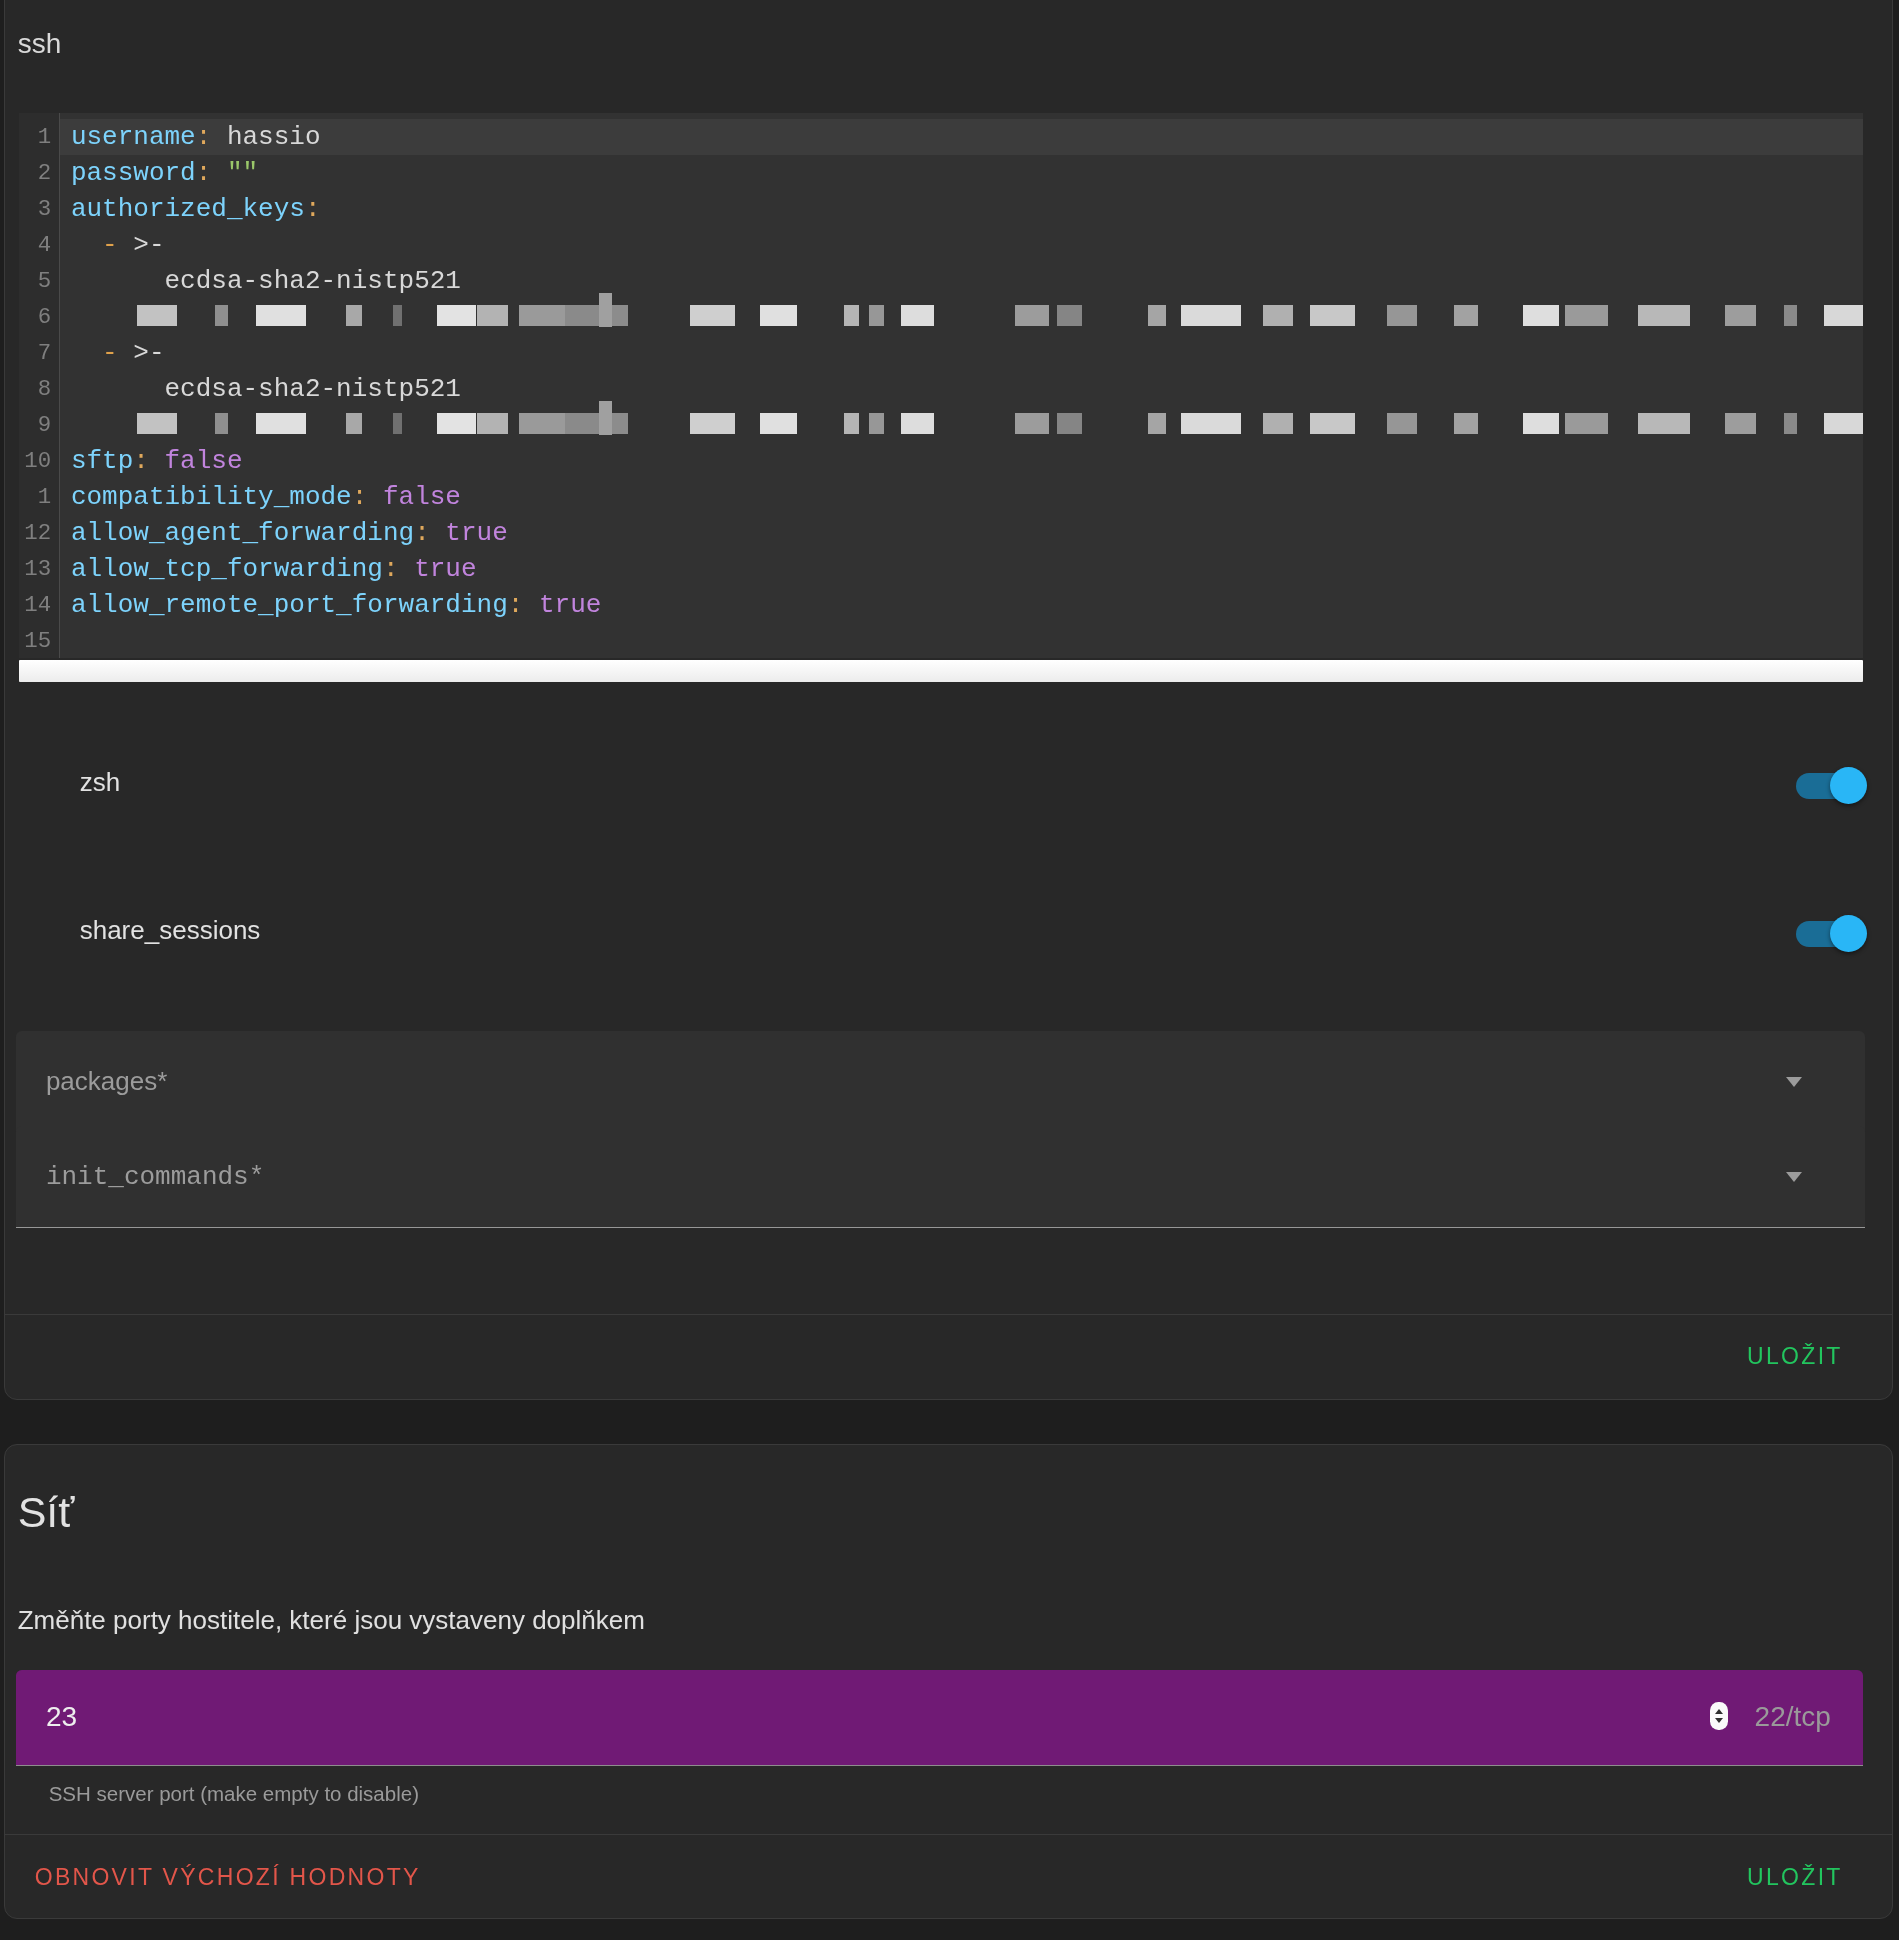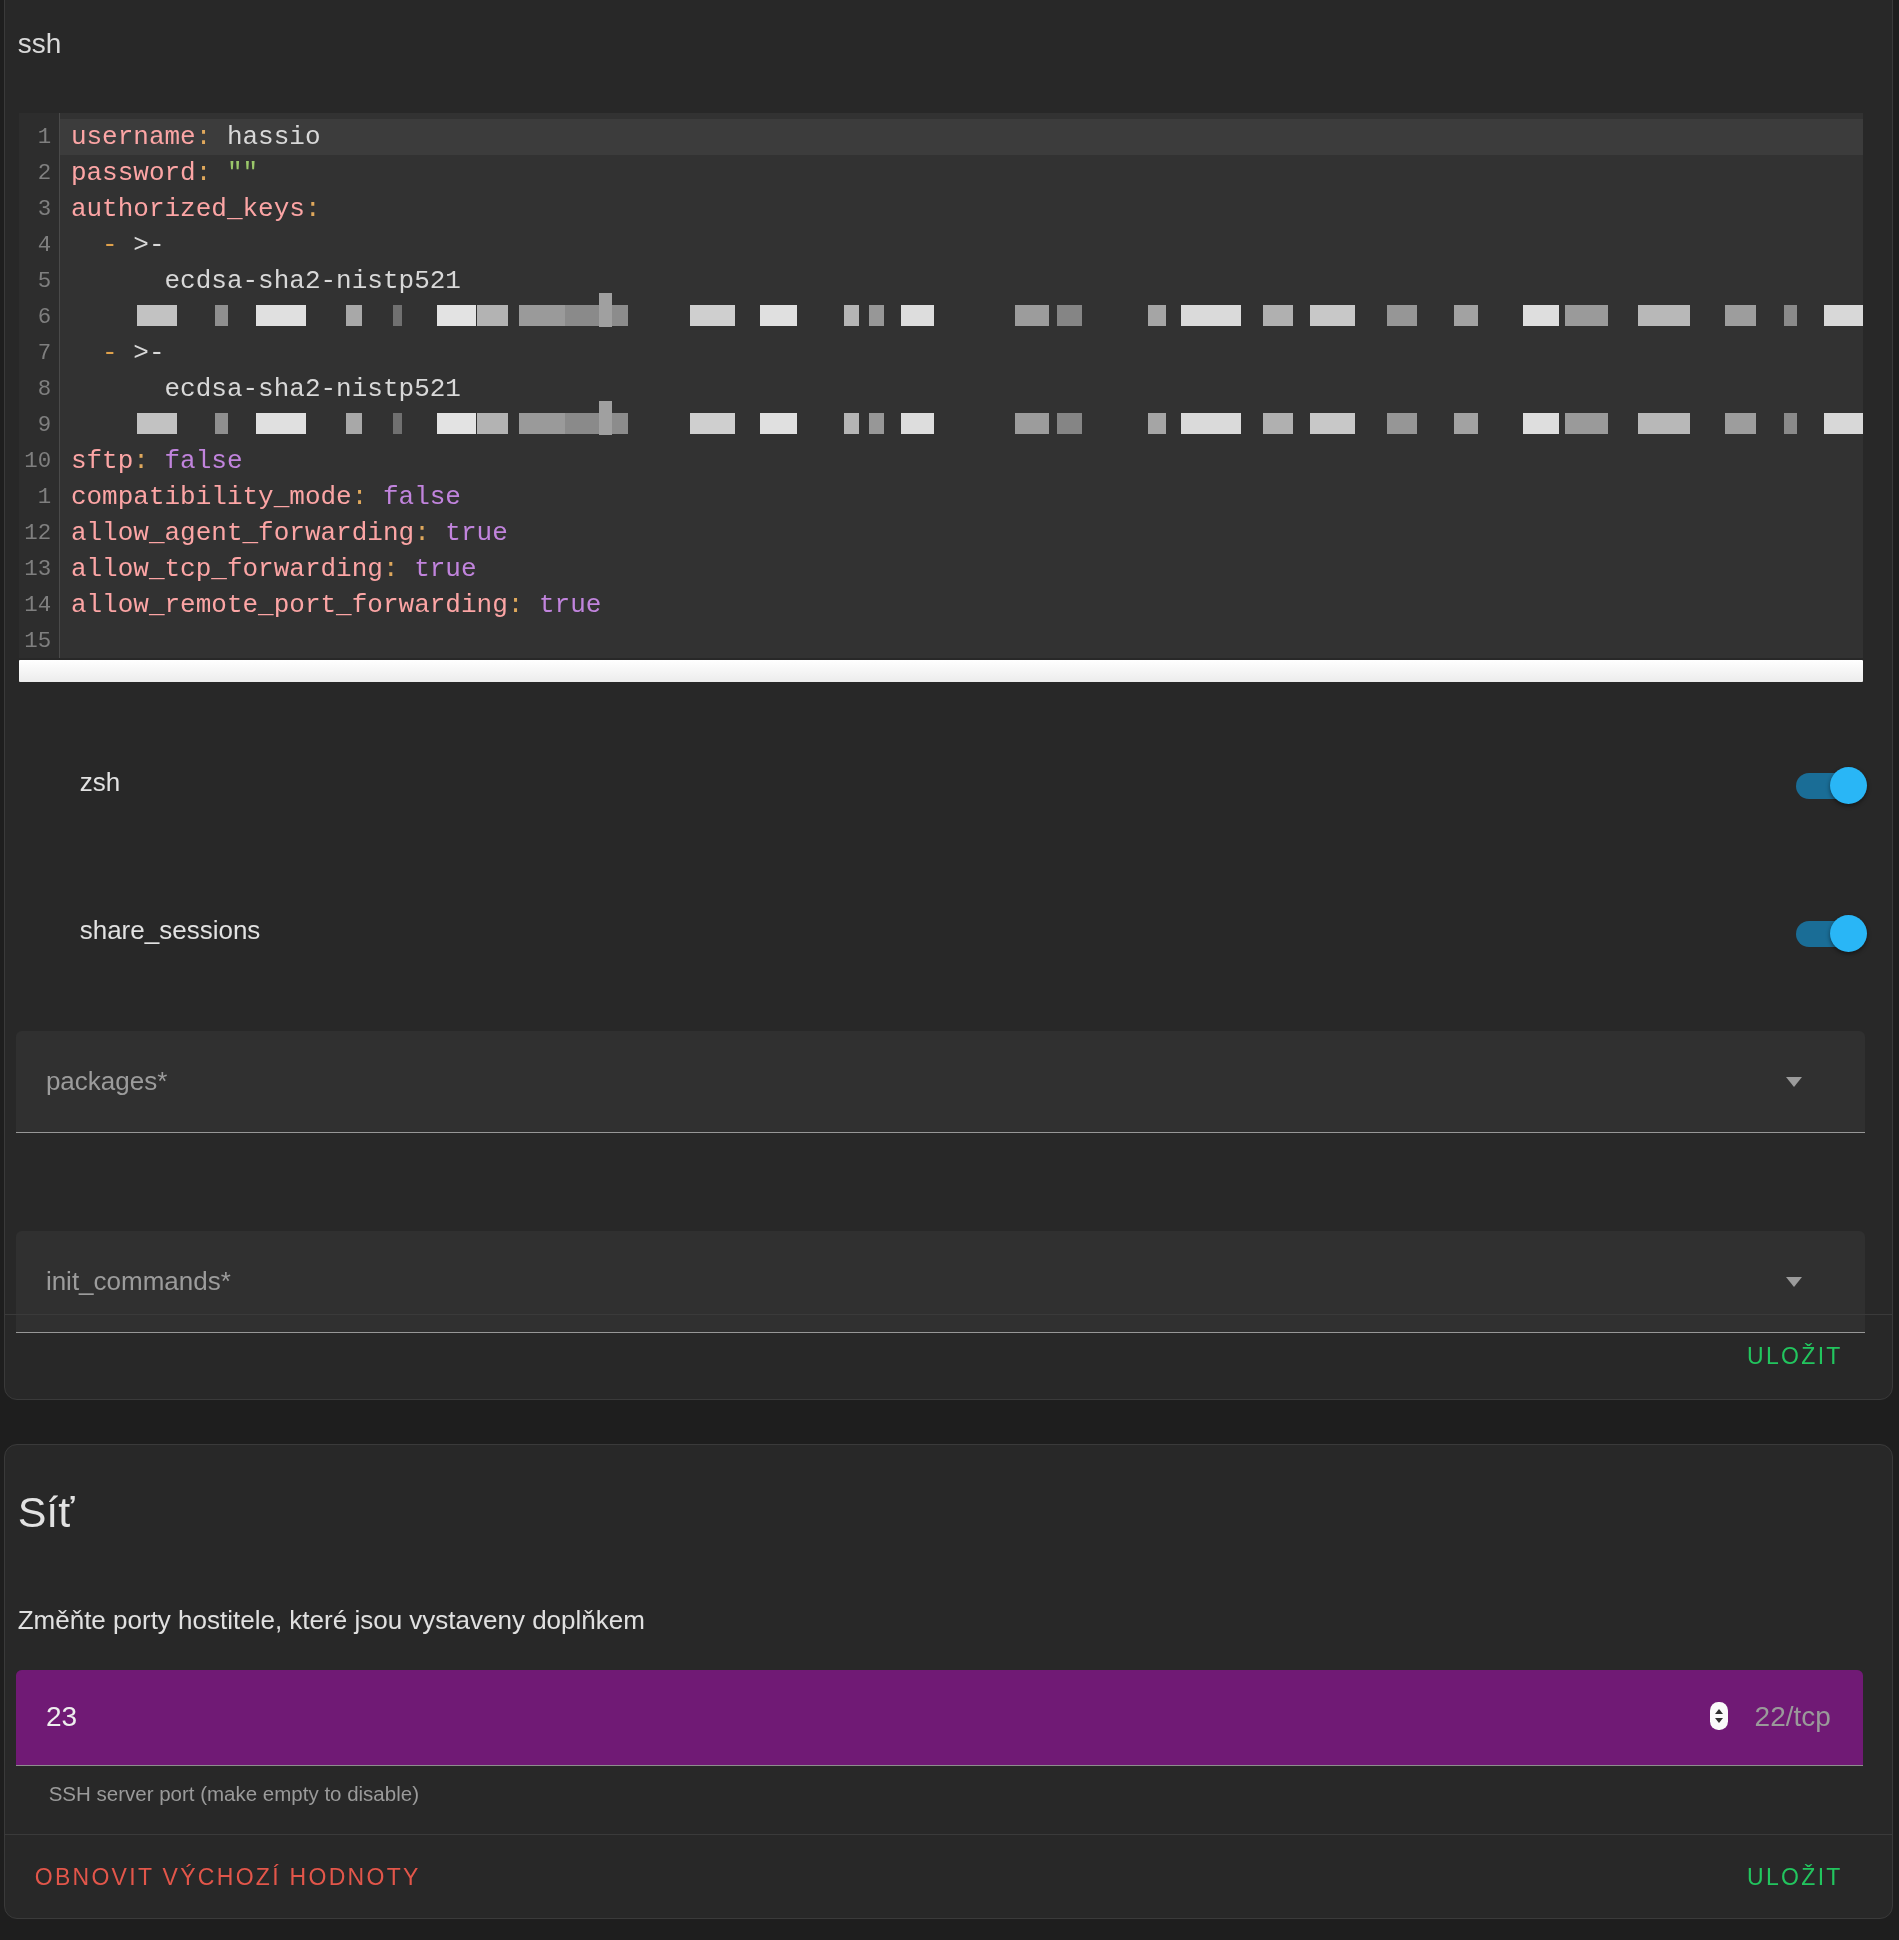--- a/index.html
+++ b/index.html
@@ -29,21 +29,21 @@
     text-align:right;
   }
   .cm-gnum{height:36px;line-height:36px;padding-right:7.5px;}
   #code{
     flex:1;padding:5.6px 0 0 11.2px;box-sizing:border-box;position:relative;
     font-family:"Liberation Mono", monospace;font-size:26px;color:#d8d8d8;
     overflow:hidden;
   }
   .cm-line{height:36px;line-height:36px;white-space:pre;position:relative;}
   .cm-line.active{background:#3c3c3c;margin-left:-11.2px;padding-left:11.2px;}
-  .tk-key{color:#fca5a5;}
+  .tk-key{color:#7dd3fc;}
   .tk-colon{color:#dfa85c;}
   .tk-dash{color:#dfa14b;}
   .tk-plain{color:#d8d8d8;}
   .tk-str{color:#9bc86a;}
   .tk-bool{color:#c184dd;}
   .px{position:absolute;top:6.5px;height:21.4px;display:block;}
   .px.tall{top:-5.6px;height:34px;}
   #editor-scrollbar{
     height:22.4px;margin-top:1.9px;border-radius:0.9px;
     background:linear-gradient(#ffffff,#ececec);
@@ -158,21 +158,21 @@
   <div class="switch" style="left:1791px;top:937px;">
     <div class="track"></div>
     <div class="thumb"></div>
   </div>
 
   <div class="select-field" style="top:1054px;">
     <div class="sel-label">packages*</div>
     <div class="caret"></div>
   </div>
 
-  <div class="select-field" style="top:1254px;">
+  <div class="select-field" style="top:1149px;font-family:Liberation Mono, monospace;">
     <div class="sel-label">init_commands*</div>
     <div class="caret"></div>
   </div>
 
   <div class="divider" style="top:1337px;"></div>
   <button class="text-button btn-save" style="top:1367px;">ULOŽIT</button>
 </div>
 
 <div class="card" id="card-network">
 

